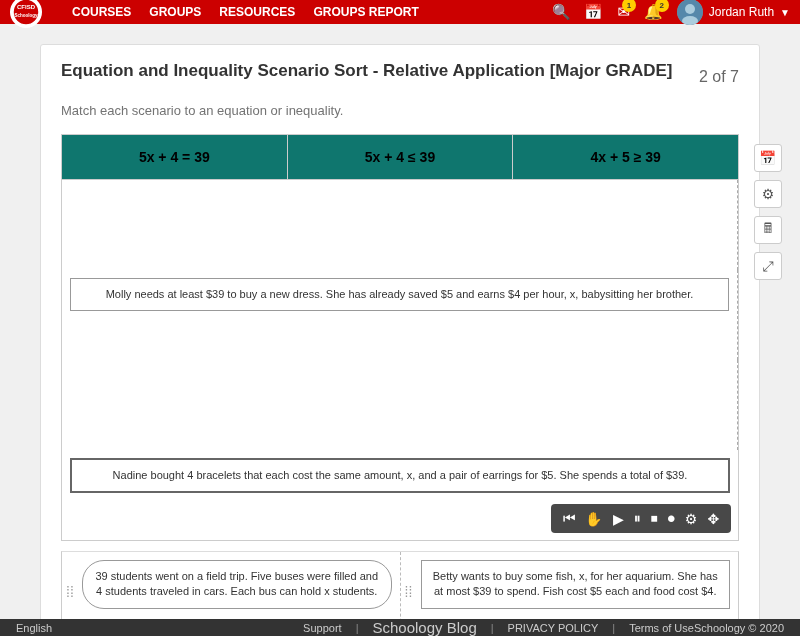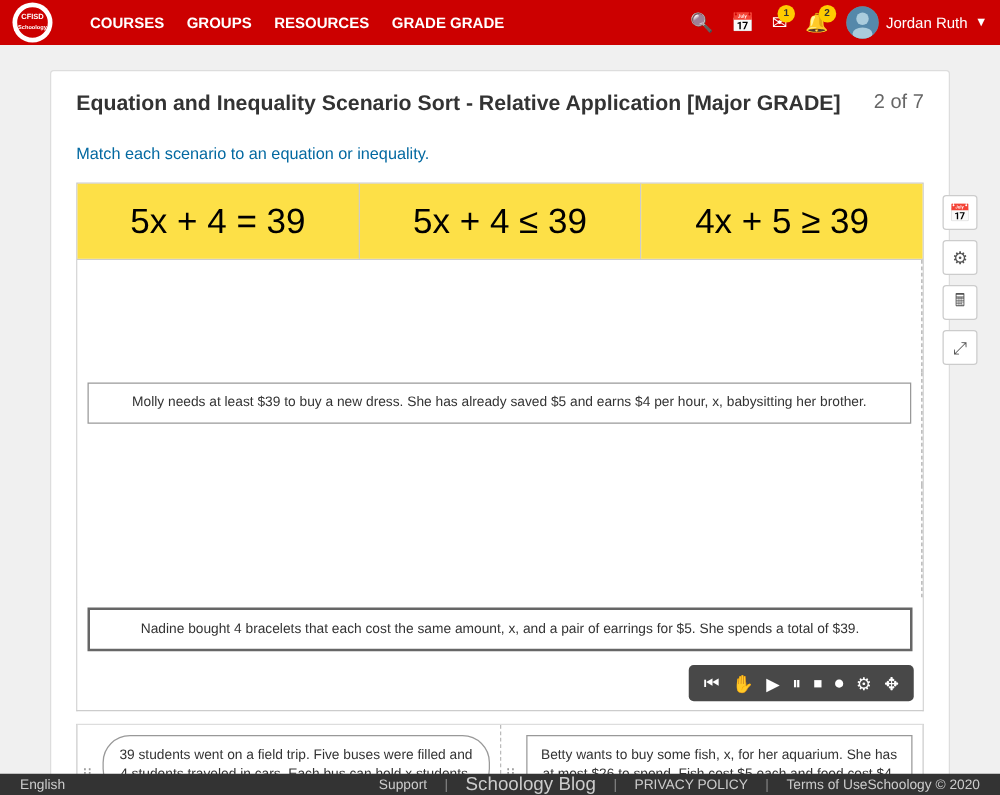--- a/index.html
+++ b/index.html
@@ -1,21 +1,21 @@
 <!DOCTYPE html>
 <html><head>
   <meta charset="utf-8">
   <style>
     * { box-sizing: border-box; margin: 0; padding: 0; }
     body { font-family: Arial, sans-serif; background: #f0f0f0; width: 800px; height: 636px; overflow: hidden; }
 
     
     .top-nav {
       background: #cc0000;
-      height: 36px;
+      height: 24px;
       display: flex;
       align-items: center;
       padding: 0 10px;
       gap: 20px;
     }
     .logo-area {
       display: flex;
       align-items: center;
       gap: 6px;
     }
@@ -65,35 +65,35 @@
       border: 1px solid #ddd;
       border-radius: 3px;
     }
 
     .page-title {
       font-size: 17px; font-weight: bold; color: #333;
       margin-bottom: 12px;
     }
 
     .instruction {
-      font-size: 13px; color: #0369a1; margin-bottom: 16px;
+      font-size: 13px; color: #737373; margin-bottom: 16px;
     }
 
     
     .equations-row {
       display: flex; gap: 0; margin-bottom: 0;
       border: 1px solid #ccc;
     }
     .eq-cell {
       flex: 1;
       border-right: 1px solid #ccc;
       padding: 14px 10px;
       text-align: center;
-      font-size: 28px; font-weight: normal;
-      background: #fde047;
+      font-size: 14px; font-weight: bold;
+      background: #0f766e;
     }
     .eq-cell:last-child { border-right: none; }
 
     
     .drop-zones-row {
       display: flex; gap: 0;
       border: 1px solid #ccc;
       border-top: none;
       min-height: 90px;
       flex-direction: column;
@@ -237,21 +237,21 @@
         <circle cx="14" cy="14" r="13" fill="#cc0000" stroke="white" stroke-width="1.5"></circle>
         <text x="14" y="11" text-anchor="middle" fill="white" font-size="6" font-weight="bold">CFISD</text>
         <text x="14" y="19" text-anchor="middle" fill="white" font-size="4.5">Schoology</text>
       </svg>
     </div>
   </div>
   <div class="nav-links">
     <a class="nav-link">COURSES</a>
     <a class="nav-link">GROUPS</a>
     <a class="nav-link">RESOURCES</a>
-    <a class="nav-link">GRADE GRADE</a>
+    <a class="nav-link">GROUPS REPORT</a>
   </div>
   <div class="nav-right">
     <div class="nav-icon" style="font-size:15px;">🔍</div>
     <div class="nav-icon" style="font-size:15px;">📅</div>
     <div class="nav-icon" style="position:relative;">
       <span style="font-size:15px; color:white;">✉</span>
       <span class="nav-badge">1</span>
     </div>
     <div class="nav-icon" style="position:relative;">
       <span style="font-size:15px; color:white;">🔔</span>
@@ -275,21 +275,21 @@
 
   <div class="right-sidebar">
     <button class="sidebar-icon-btn">📅</button>
     <button class="sidebar-icon-btn">⚙</button>
     <button class="sidebar-icon-btn">🖩</button>
     <button class="sidebar-icon-btn">⤢</button>
   </div>
 
   <div class="main-area">
 
-    <div style="display:flex; align-items:flex-start; justify-content:space-between; margin-bottom:10px;">
+    <div style="display:flex; align-items:center; justify-content:space-between; margin-bottom:10px;">
       <div class="page-title">Equation and Inequality Scenario Sort - Relative Application [Major GRADE]</div>
       <div style="font-size:16px; color:#666; white-space:nowrap; margin-left:10px;">2 of 7</div>
     </div>
 
     <div class="instruction">Match each scenario to an equation or inequality.</div>
 
     <div class="equations-row">
       <div class="eq-cell">
         5x + 4 = 39
       </div>
@@ -336,21 +336,21 @@
     <div class="unplaced-row">
       <div class="unplaced-cell">
         <span class="drag-handle">⁞⁞</span>
         <div class="scenario-card" style="margin-left:12px;border-radius:22px;">
           <span>39 students went on a field trip. Five buses were filled and 4 students traveled in cars. Each bus can hold x students.</span>
         </div>
       </div>
       <div class="unplaced-cell">
         <span class="drag-handle">⁞⁞</span>
         <div class="scenario-card" style="margin-left:12px;">
-          <span>Betty wants to buy some fish, x, for her aquarium. She has at most $26 to spend. Fish cost $5 each and food cost $4.</span>
+          <span>Betty wants to buy some fish, x, for her aquarium. She has at most $39 to spend. Fish cost $5 each and food cost $4.</span>
         </div>
       </div>
     </div>
 
     <div class="pagination-row">
       <button class="prev-btn">◀</button>
       <button class="page-btn">1</button>
       <button class="page-btn active">2</button>
       <button class="page-btn">3</button>
       <button class="page-btn">4</button>

